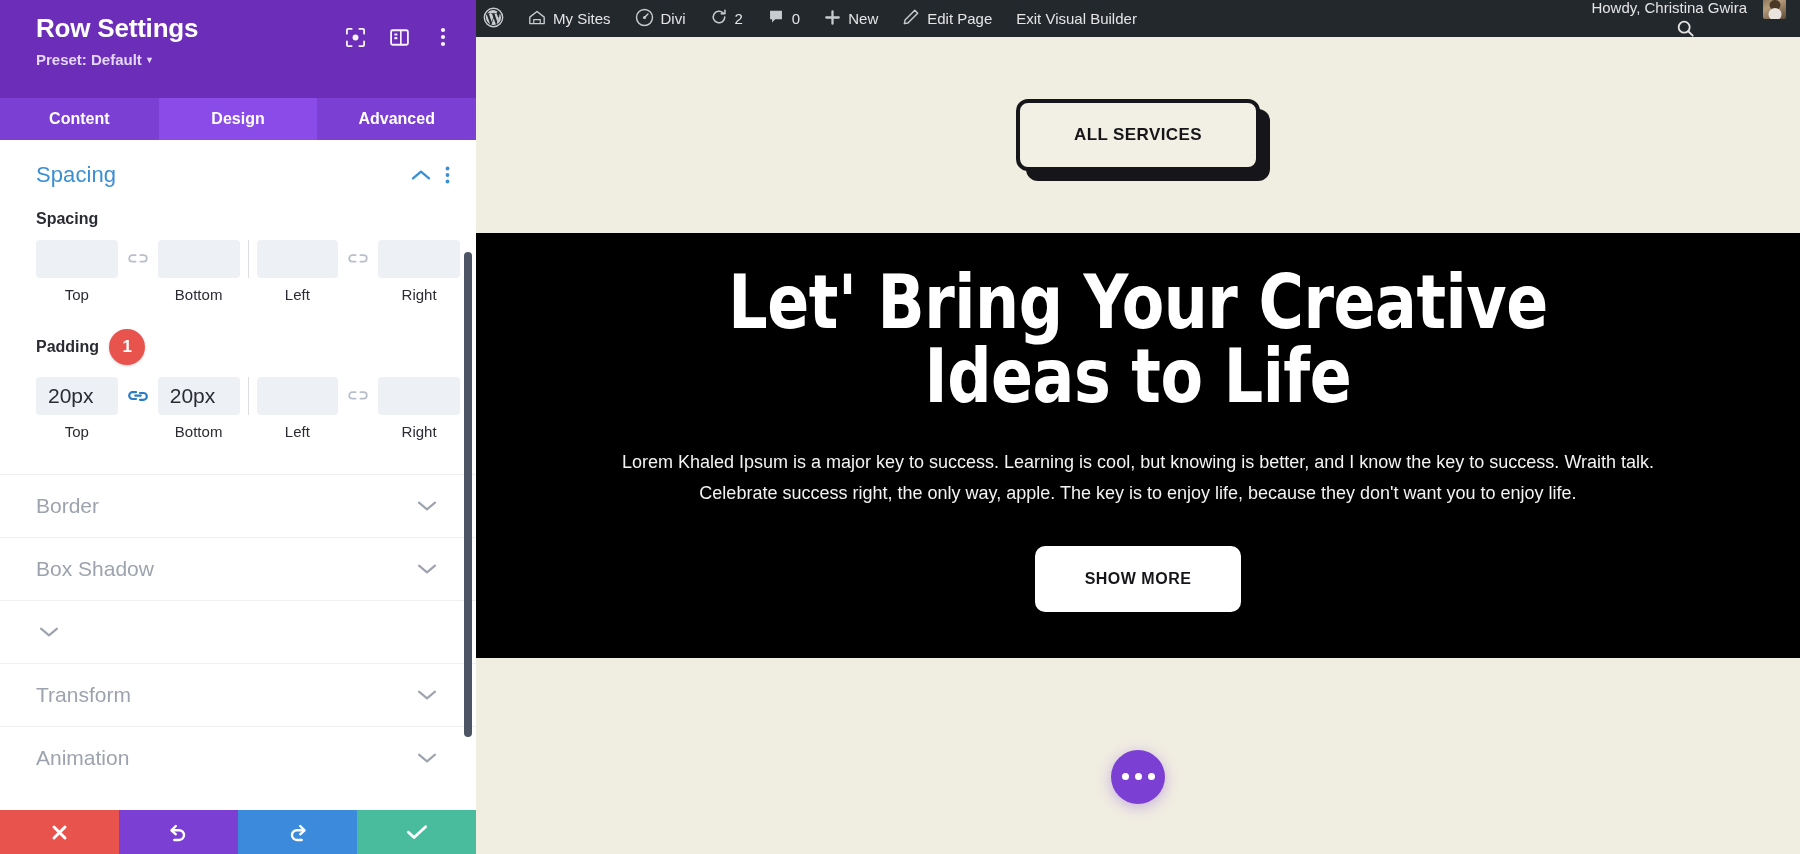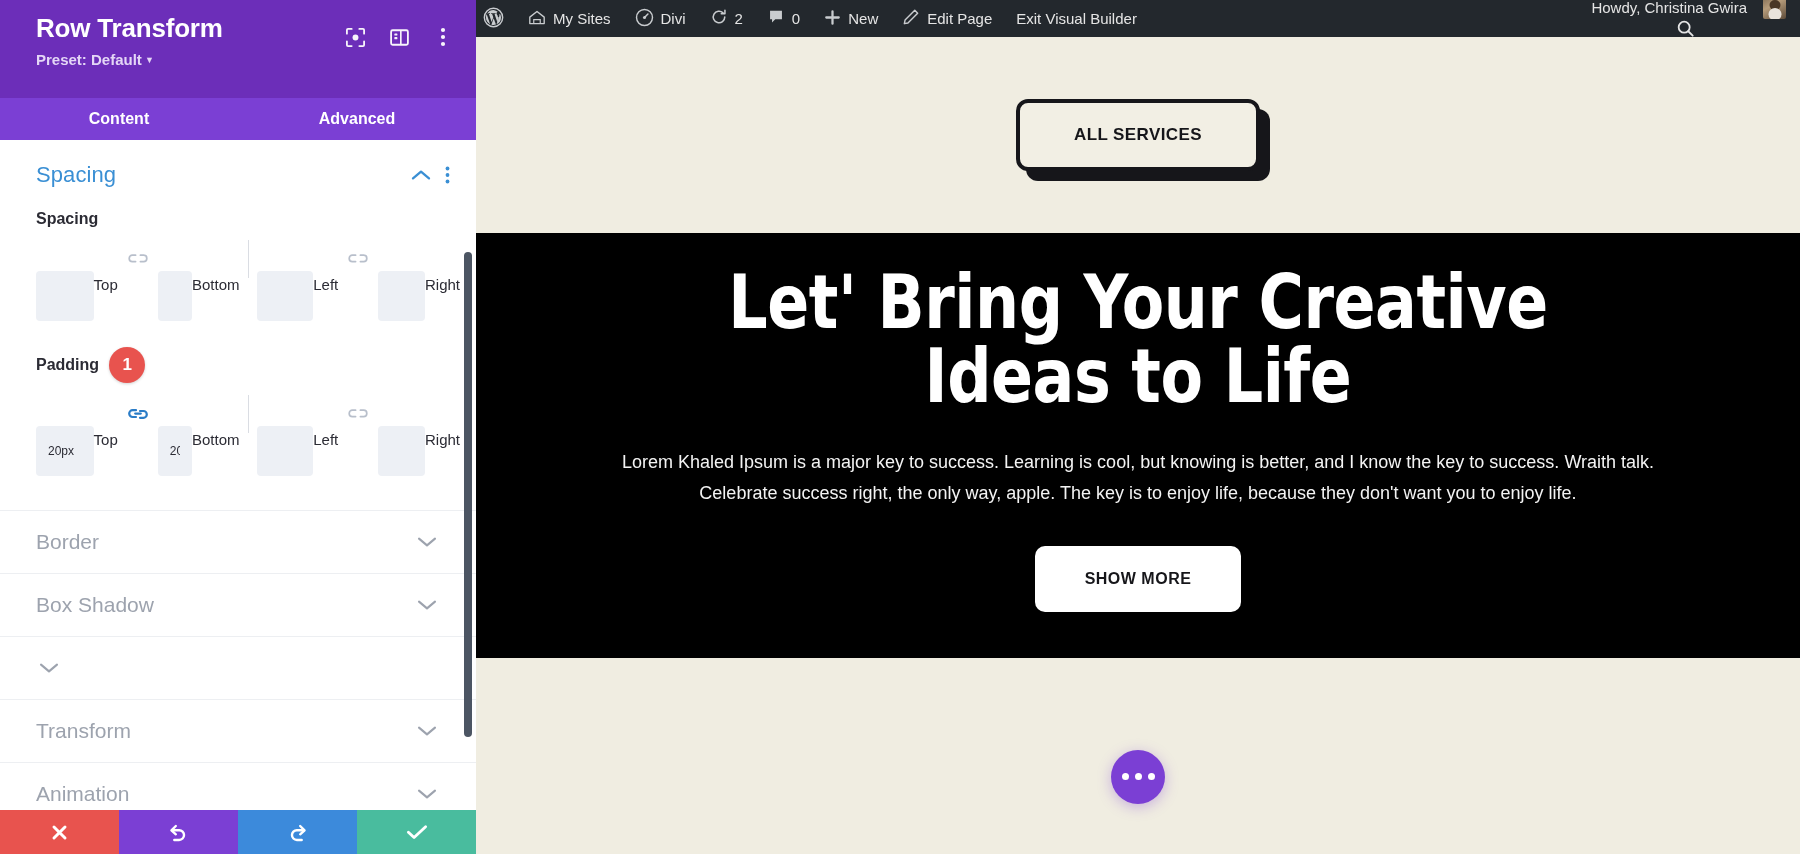--- a/index.html
+++ b/index.html
@@ -71,28 +71,27 @@
     font-size: 17px; font-weight: 700;
     display: inline-flex; align-items: center; justify-content: center;
     margin-left: 10px;
     box-shadow: 0 1px 3px rgba(0,0,0,.18);
   }
   .quad {
     display: flex; align-items: flex-start;
   }
   .quad-half { display: flex; align-items: flex-start; flex: 1; }
   .quad-div { width: 1px; align-self: stretch; background: #DADDE3; margin: 0 8px; height: 38px; }
-  .qcell { flex: 1; display: flex; flex-direction: row; align-items: center; }
+  .qcell { flex: 1; display: flex; flex-direction: column; align-items: center; }
   .qinput {
-    width: 100%; height: 50px; background: #EDF0F5;
+    width: 100%; height: 38px; background: #EDF0F5;
     border: none; border-radius: 4px;
-    font-size: 12px; color: #2B2B34; font-family: inherit;
+    font-size: 21px; color: #2B2B34; font-family: inherit;
     padding: 0 12px;
     outline: none;
-    margin-top: 31px;
   }
   .qlabel { font-size: 15px; color: #2B2B34; margin-top: 8px; font-weight: 400; }
   .linker {
     width: 40px; display: flex; align-items: center; justify-content: center;
     height: 38px; cursor: pointer; flex: none;
   }
   .row-gap { height: 26px; }
 
   .sec-closed {
     padding: 0 36px; height: 63px;
@@ -209,21 +208,21 @@
 </style>
 </head>
 <body>
 
 <div id="root">
 
   <aside id="sidebar">
 
     <div class="sb-header">
       <div class="sb-header-titles">
-        <div class="sb-title">Row Transform</div>
+        <div class="sb-title">Row Settings</div>
         <div class="sb-preset">
           <span>Preset: Default</span><span class="caret">▼</span>
         </div>
       </div>
       <div class="sb-header-icons">
         <span class="hicon">
           <svg width="21" height="21" viewBox="0 0 22 22" fill="none">
             <path d="M2 7V3.2A1.2 1.2 0 0 1 3.2 2H7M15 2h3.8A1.2 1.2 0 0 1 20 3.2V7M20 15v3.8a1.2 1.2 0 0 1-1.2 1.2H15M7 20H3.2A1.2 1.2 0 0 1 2 18.8V15" stroke="#fff" stroke-width="1.9" stroke-linecap="round"></path>
             <circle cx="11" cy="11" r="3.1" fill="#fff"></circle>
           </svg>
@@ -241,20 +240,21 @@
             <circle cx="3" cy="3" r="2.1" fill="#fff"></circle>
             <circle cx="3" cy="10" r="2.1" fill="#fff"></circle>
             <circle cx="3" cy="17" r="2.1" fill="#fff"></circle>
           </svg>
         </span>
       </div>
     </div>
 
     <div class="sb-tabs">
       <div class="sb-tab">Content</div>
+      <div class="sb-tab active">Design</div>
       <div class="sb-tab">Advanced</div>
     </div>
 
     <div class="sb-body">
 
       <div class="section-open">
         <div class="section-head">
           <div class="section-title-open">Spacing</div>
           <span class="sec-ico">
             <svg width="20" height="12" viewBox="0 0 20 12" fill="none">

